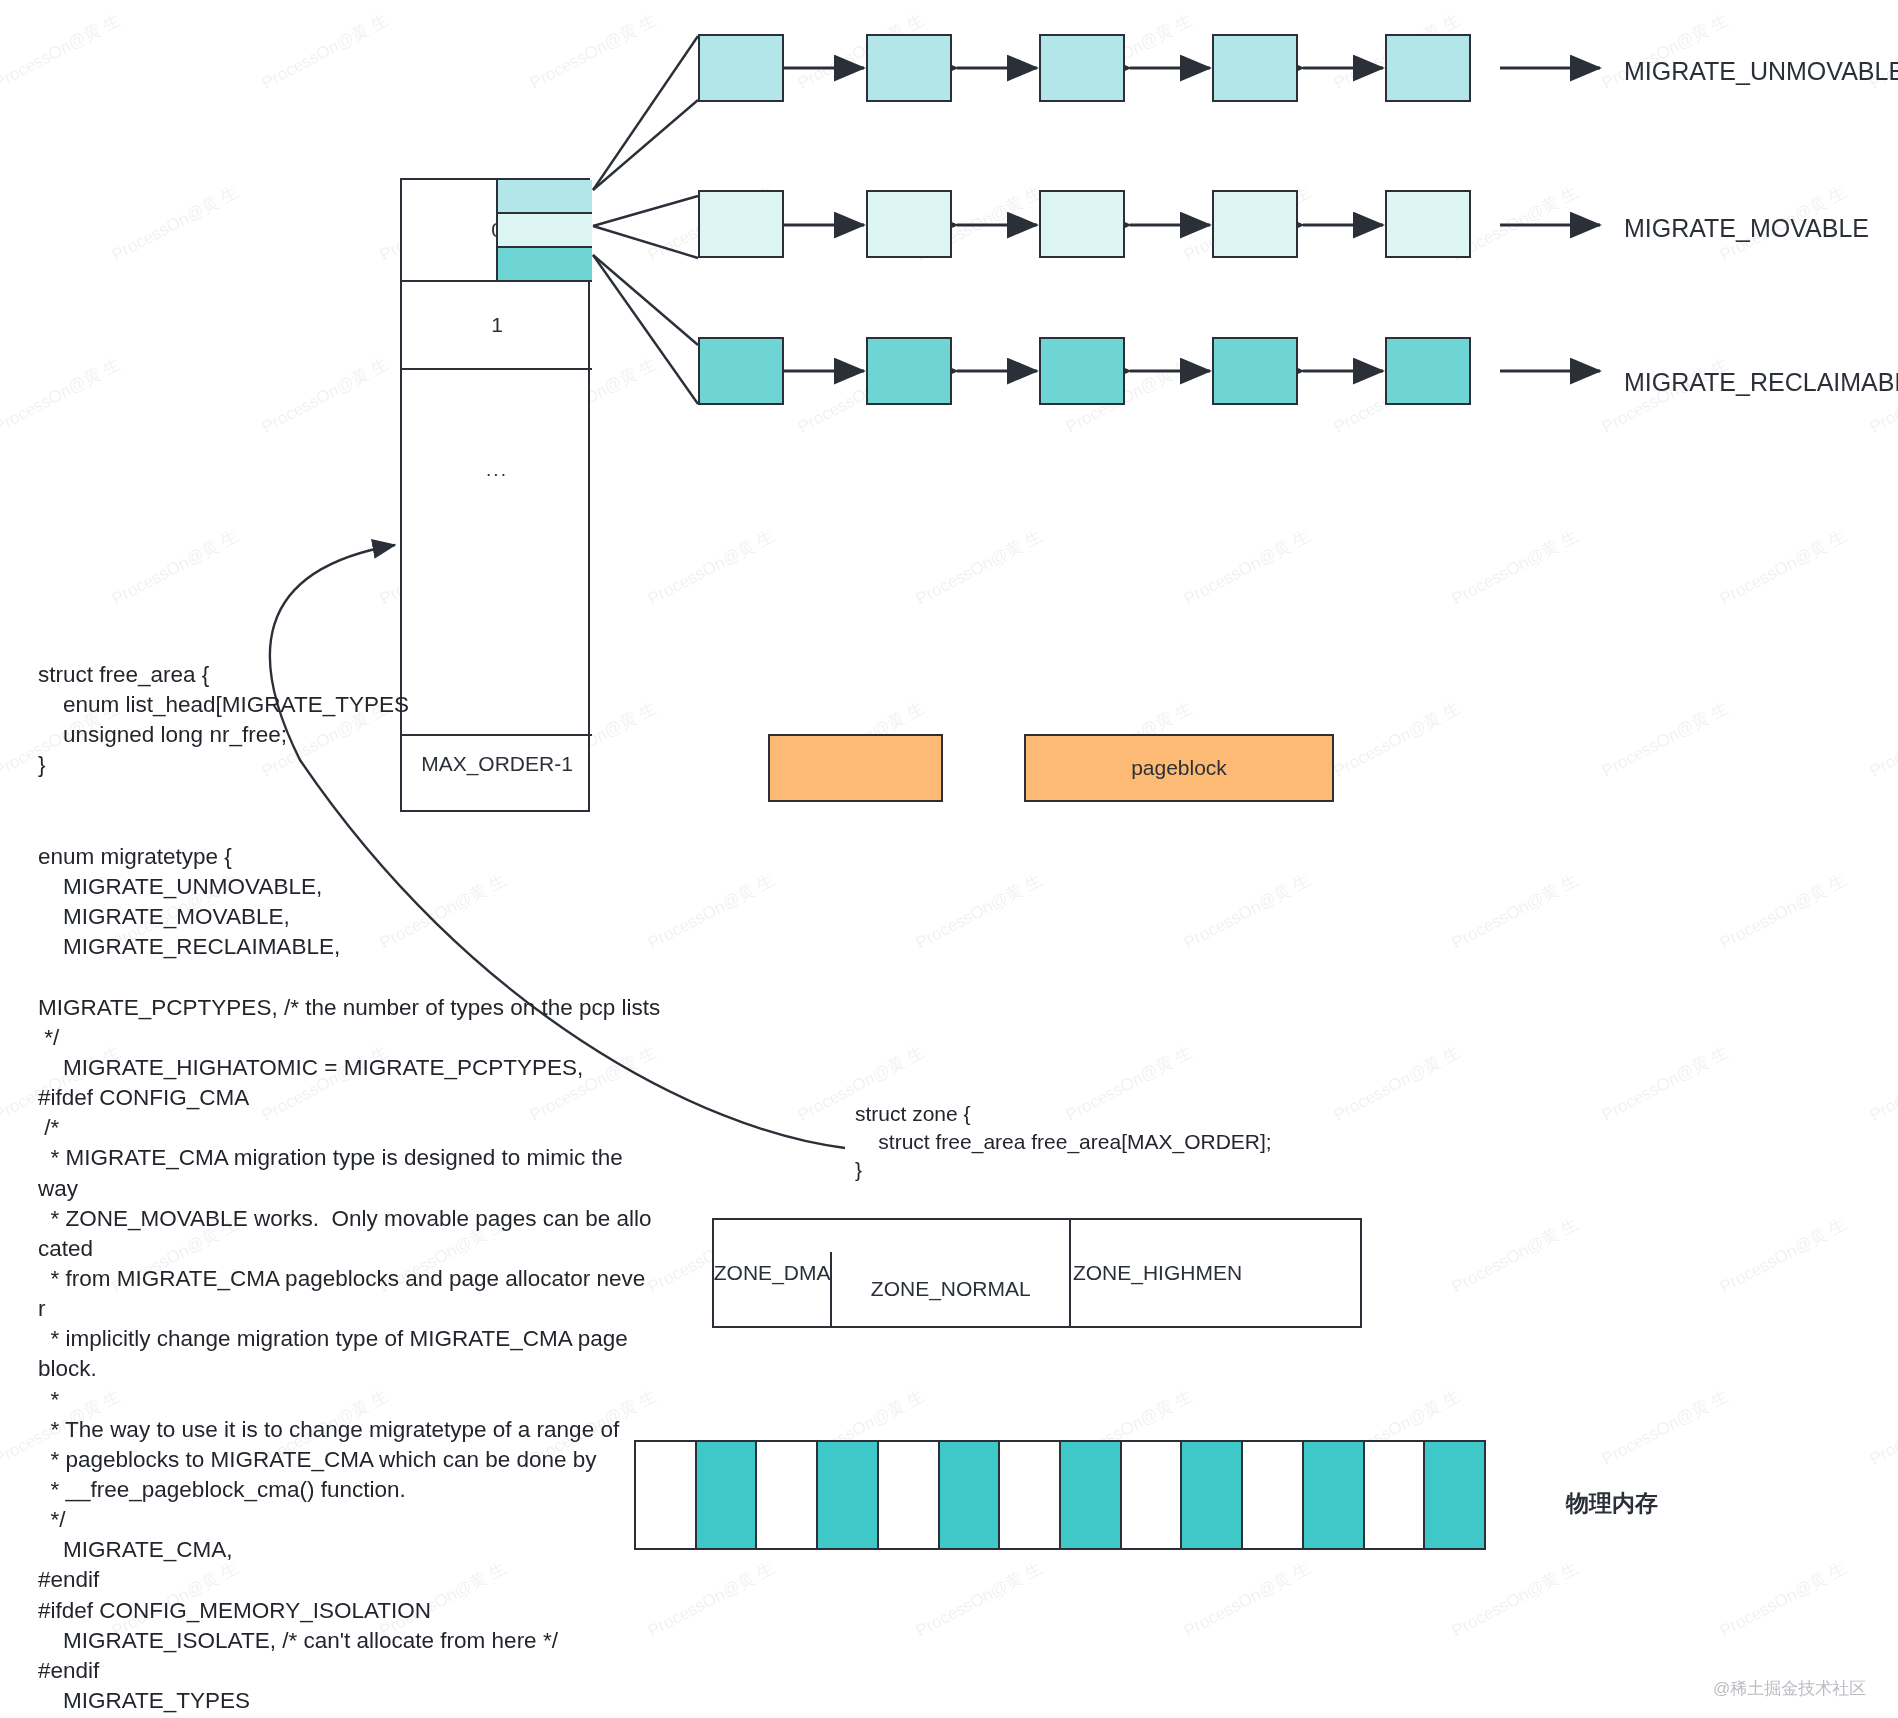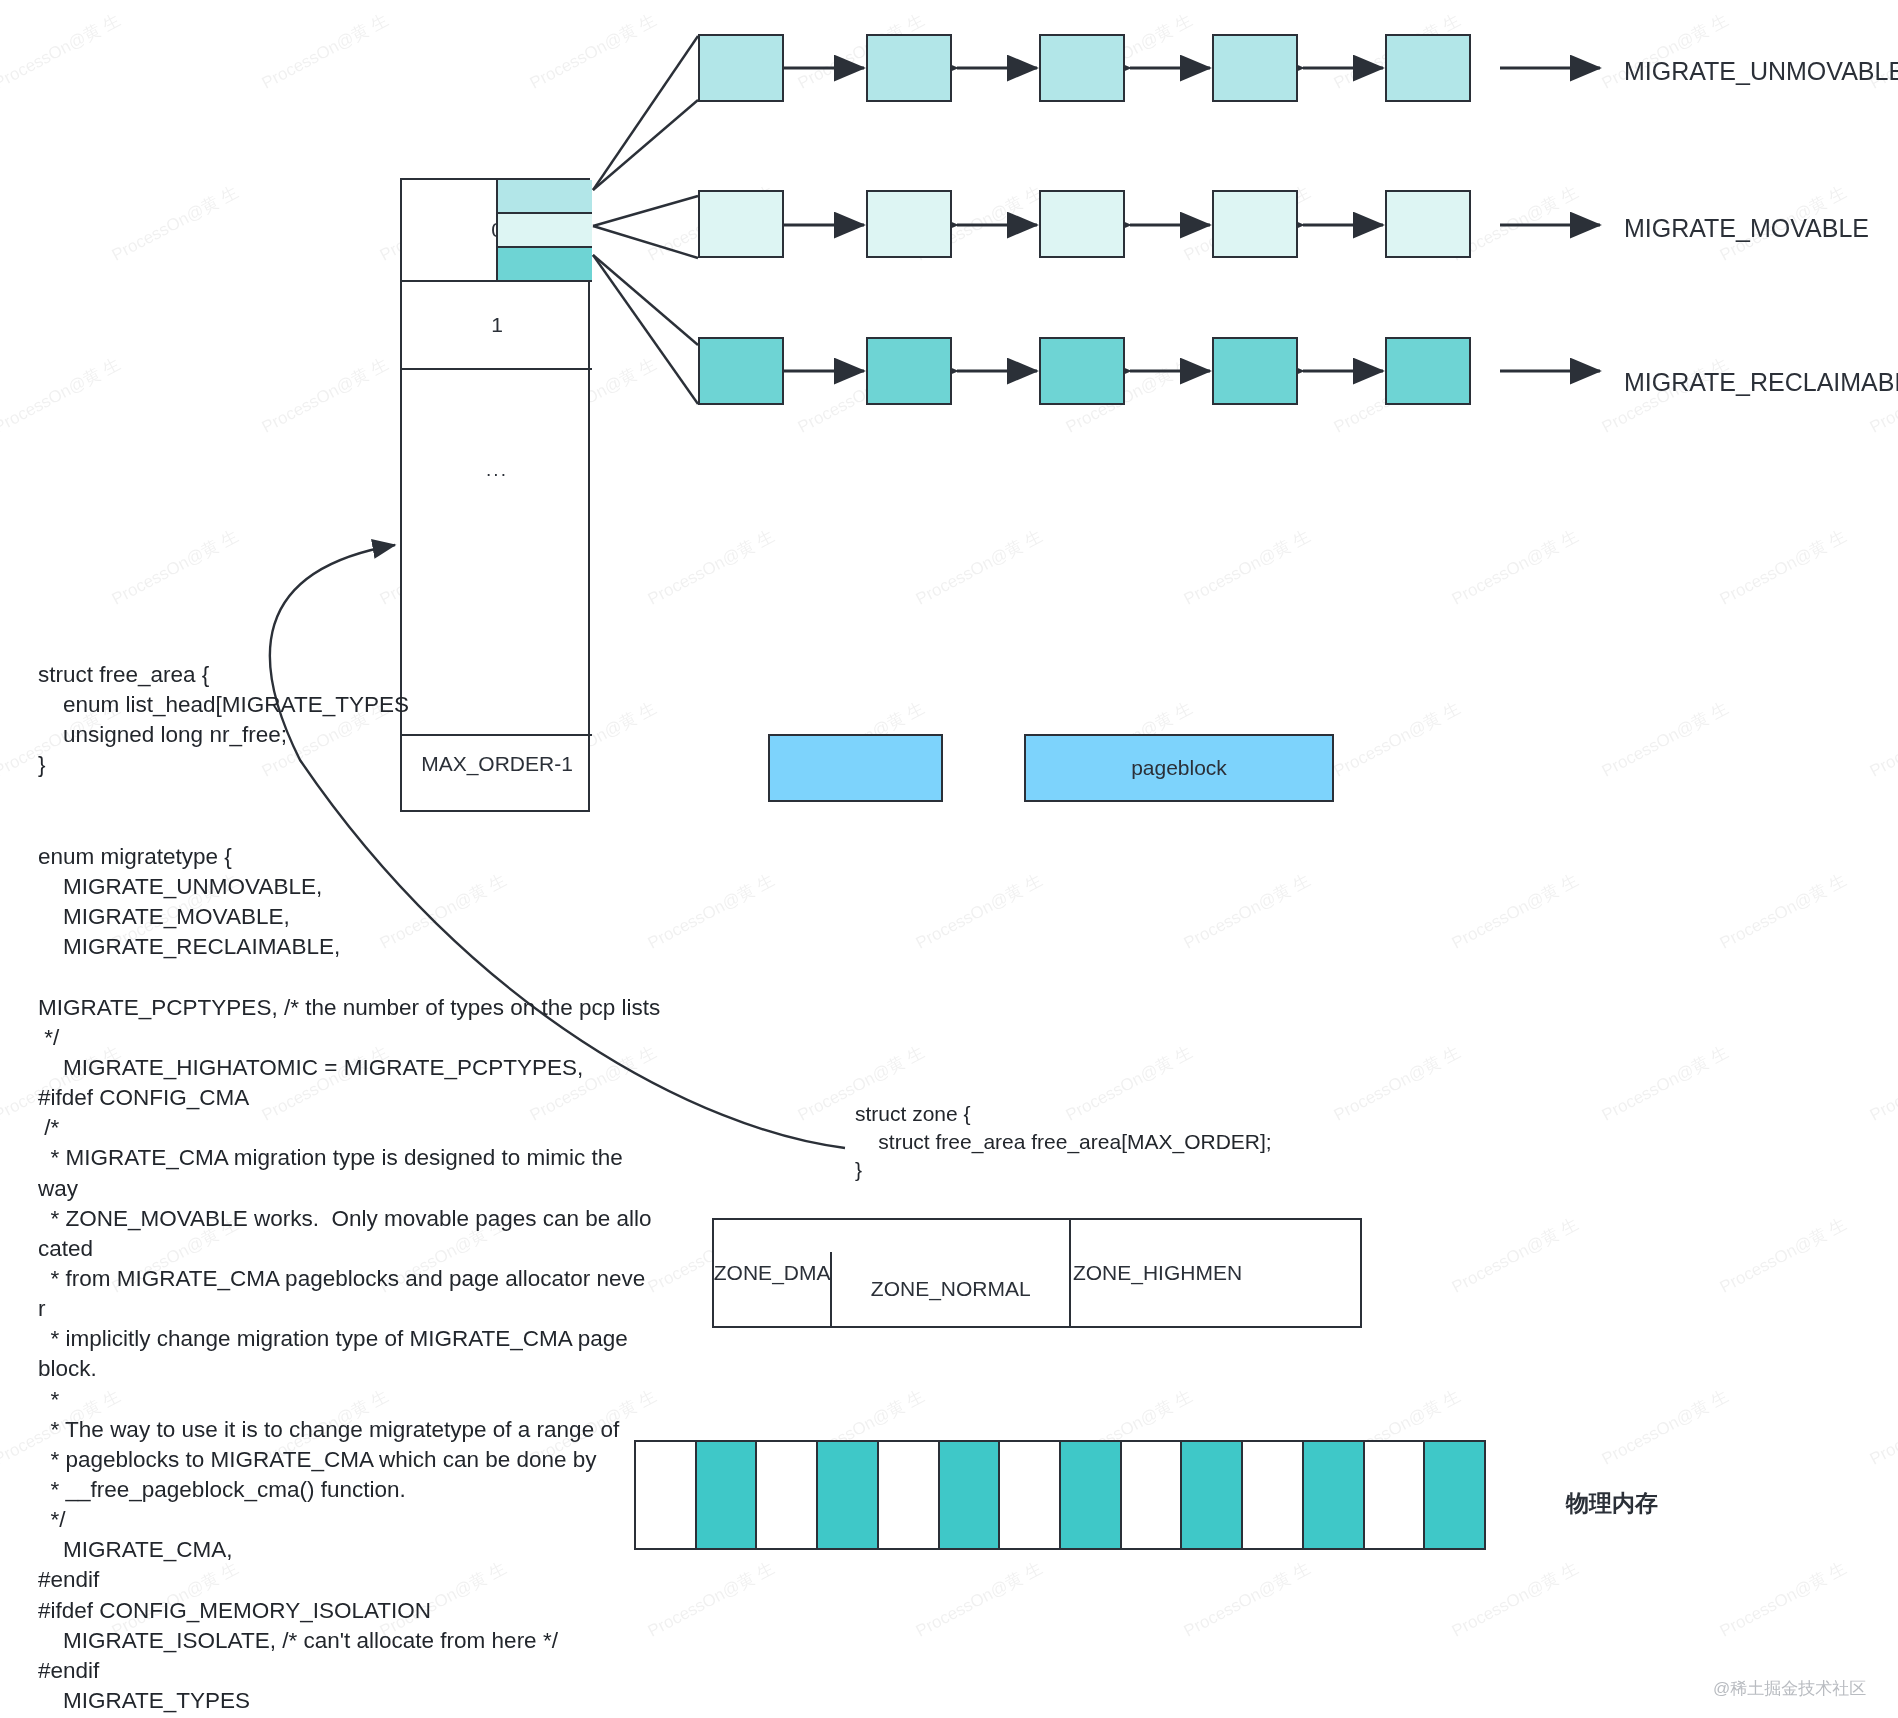--- a/index.html
+++ b/index.html
@@ -30,21 +30,21 @@
   .mig-cell + .mig-cell{border-top:2.5px solid #2b3038;}
 
   
   .node{
     position:absolute;box-sizing:border-box;
     border:2.5px solid #2b3038;
   }
 
   
   .plainbox{
-    position:absolute;box-sizing:border-box;background:#7dd3fc;
+    position:absolute;box-sizing:border-box;background:#fdba74;
     border:2.5px solid #2b3038;
     display:flex;align-items:center;justify-content:center;
     font-size:21px;color:#2b3038;
   }
 
   
   .zone-table{
     position:absolute;left:712px;top:1218px;width:650px;height:110px;
     display:flex;box-sizing:border-box;
     border:2.5px solid #2b3038;background:#fff;

